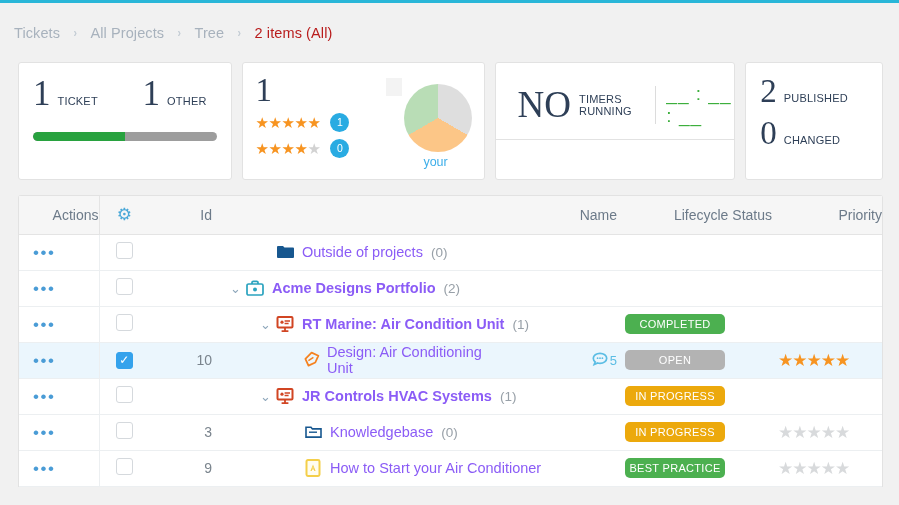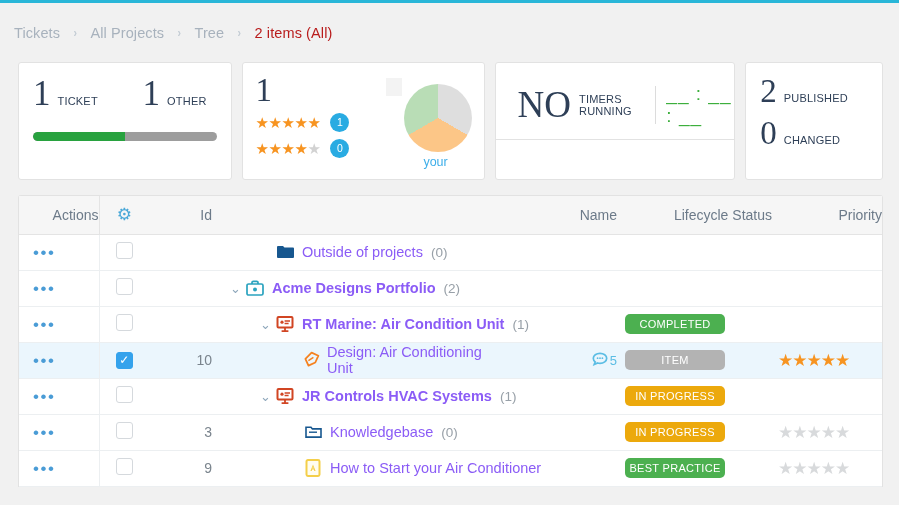--- a/index.html
+++ b/index.html
@@ -345,21 +345,21 @@
                 <span><svg width="16" height="14" viewBox="0 0 16 14">
                     <path fill="none" stroke="#5bbde4" stroke-width="1.7" d="M8 1.3c3.7 0 6.7 2.2 6.7 5S11.7 11.3 8 11.3c-.8 0-1.6-.1-2.3-.3L2.2 12.5l1-2.6C1.9 9 1.3 7.7 1.3 6.3c0-2.8 3-5 6.7-5z"></path>
                     <circle cx="5.6" cy="6.2" r=".9" fill="#5bbde4"></circle>
                     <circle cx="8" cy="6.2" r=".9" fill="#5bbde4"></circle>
                     <circle cx="10.4" cy="6.2" r=".9" fill="#5bbde4"></circle>
                   </svg></span>
                 <span>5</span>
               </span>
             </div>
           </td>
-          <td style="padding-left: 8px;"><span class="badge b-gray">ITEM</span></td>
+          <td style="padding-left: 8px;"><span class="badge b-gray">OPEN</span></td>
           <td class="t-prio">
             <span class="prstars">
               <span class="prstar">★</span>
               <span class="prstar">★</span>
               <span class="prstar">★</span>
               <span class="prstar">★</span>
               <span class="prstar">★</span>
             </span>
           </td>
         </tr>

